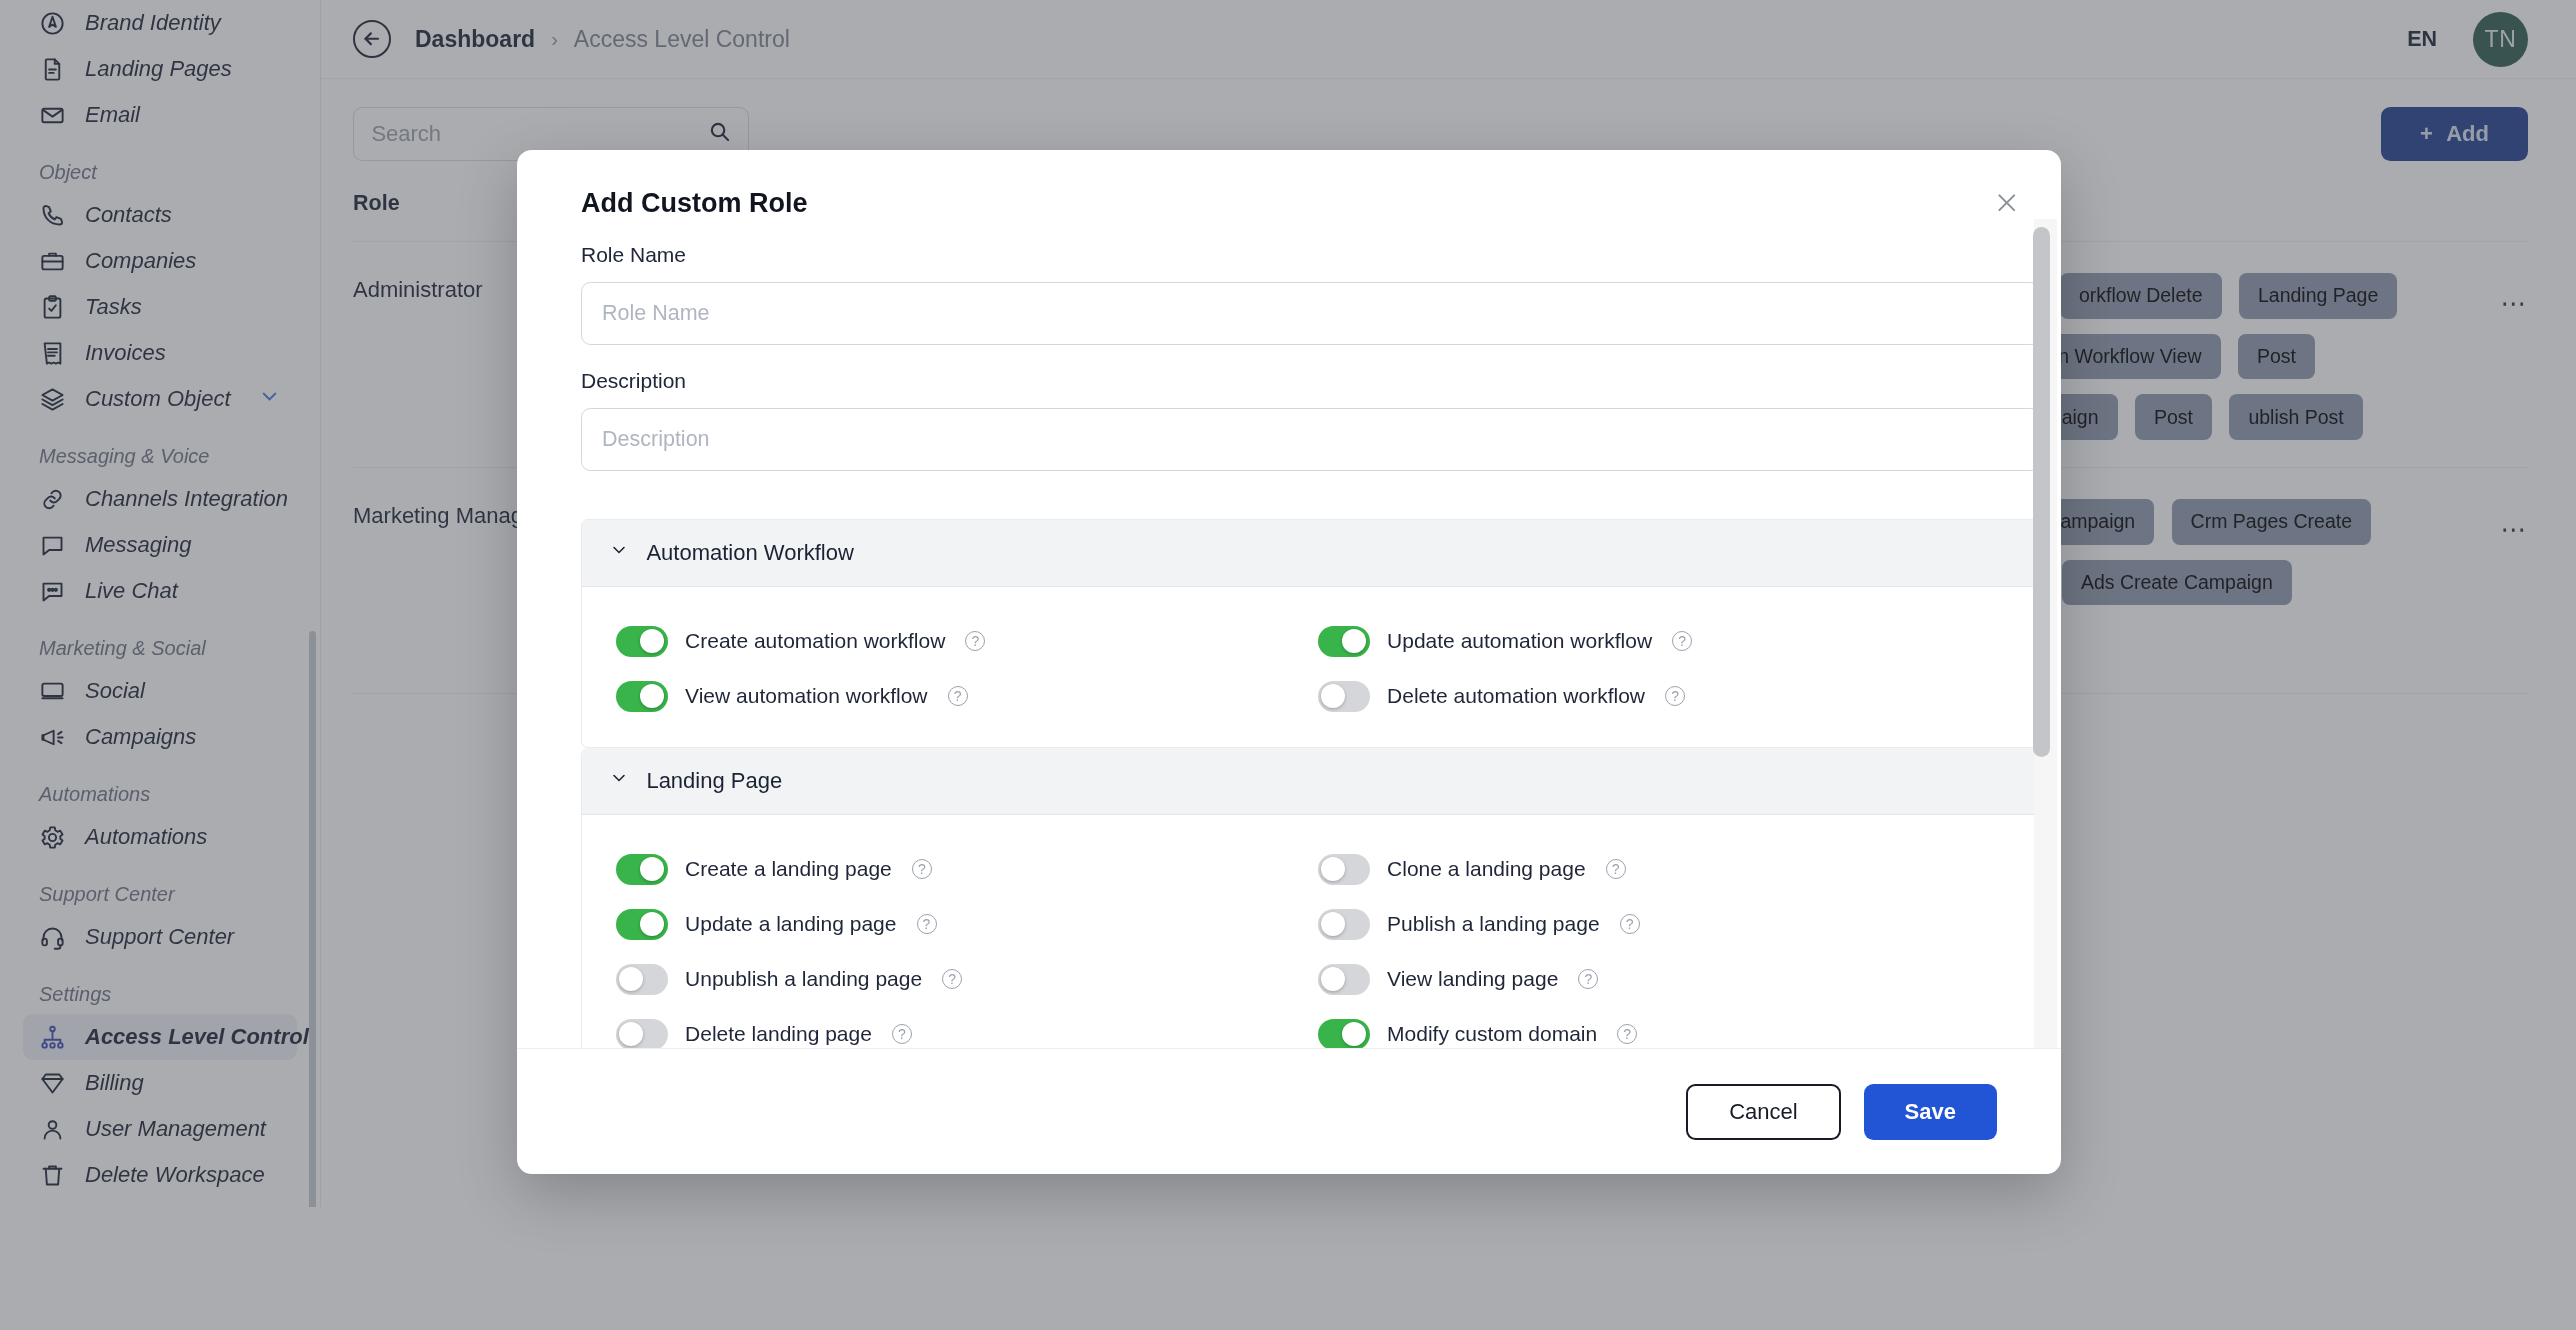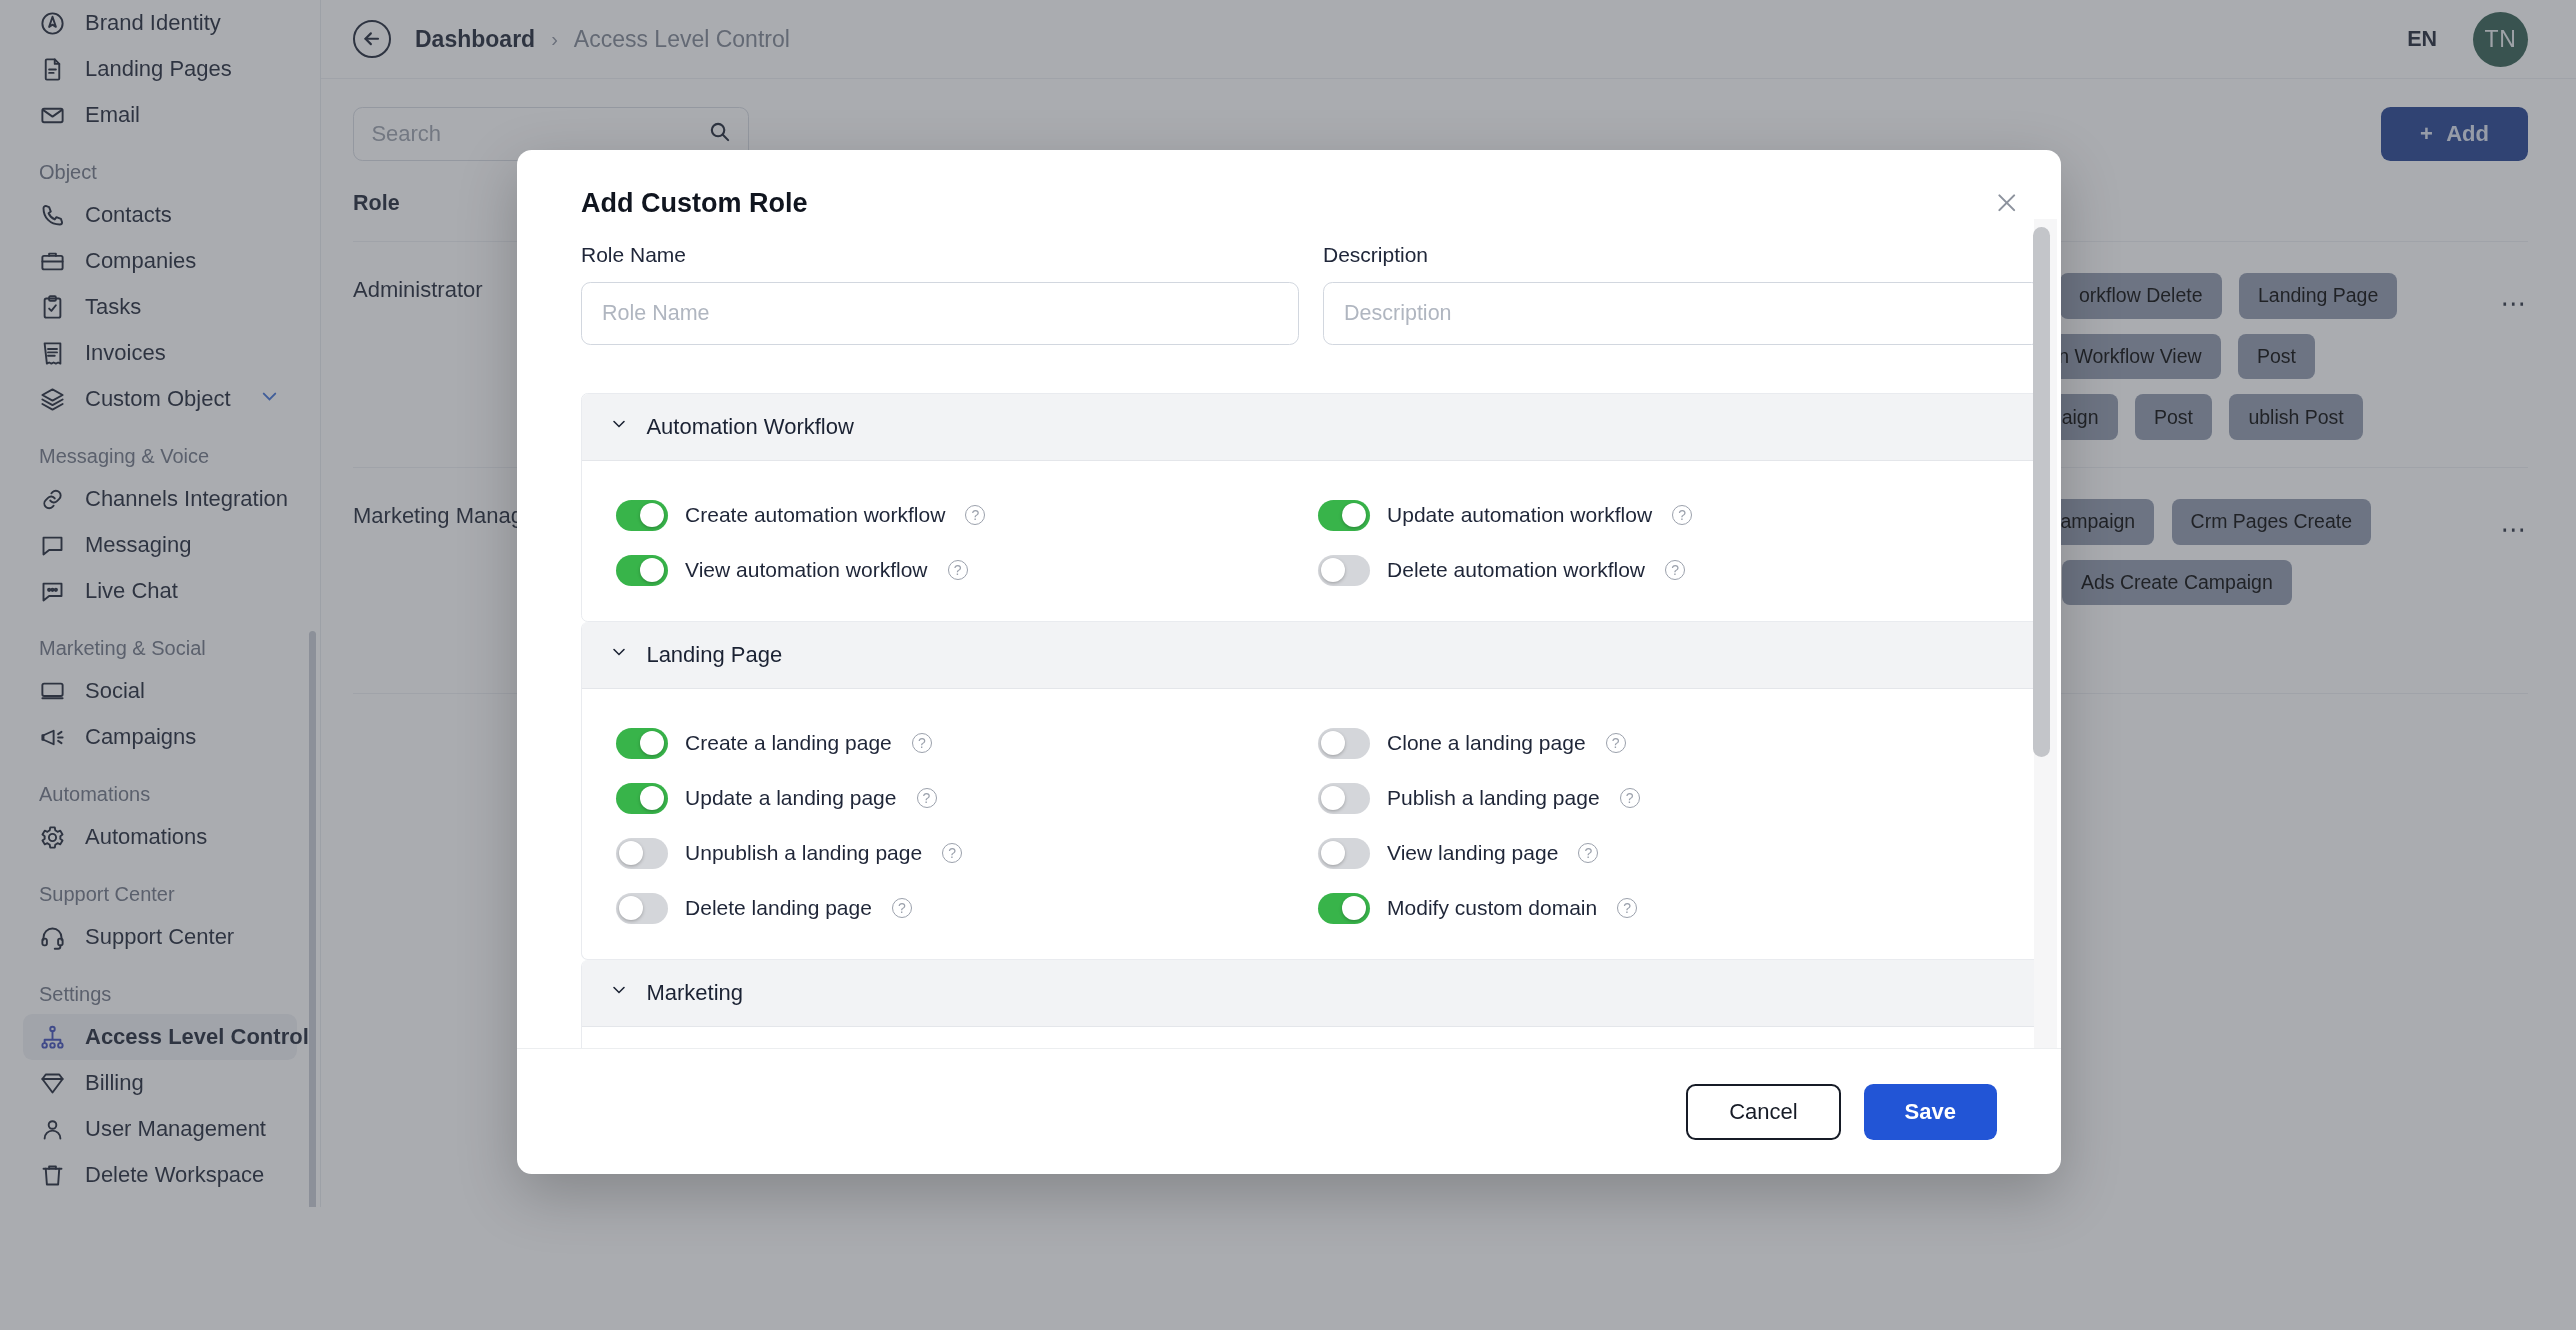--- a/index.html
+++ b/index.html
@@ -10,21 +10,21 @@
   }
   #app { position: relative; width: 2576px; height: 1331px; }
 
   
   #bg { position: absolute; inset: 0; display: flex; background: #ffffff; }
 
   
   .sidebar {
     width: 321px; height: 1207px; background: #ffffff;
     border-right: 1.3px solid #e8eaee; padding: 0 23px;
-    overflow: hidden; position: relative; flex: none;
+    overflow: hidden; position: relative; flex: none; font-style: italic;
   }
   .nav-item {
     display: flex; align-items: center; gap: 19px;
     height: 46px; padding: 0 16px; border-radius: 9.4px;
     color: #1b2233; font-size: 22px; white-space: nowrap;
   }
   .nav-item.active { background: #eef0f4; font-weight: bold; }
   .nav-item .ic { width: 27px; height: 27px; flex: none; display: block; }
   .nav-item.active .ic { color: #3c4ab8; }
   .nav-group {
@@ -95,21 +95,21 @@
   .modal {
     position: absolute; left: 517px; top: 150px; width: 1544px; height: 1024px;
     background: #ffffff; border-radius: 14.8px; z-index: 20;
     box-shadow: 0 20px 60px rgba(0,0,0,0.22); display: flex; flex-direction: column;
   }
   .modal-head { padding: 38px 40px 0 64px; display: flex; align-items: flex-start; }
   .modal-title { font-size: 27px; font-weight: bold; color: #10151f; }
   .modal-close { margin-left: auto; color: #8d939e; width: 29.5px; height: 29.5px; }
 
   .modal-body { flex: 1; overflow: hidden; padding: 0 20px 0 64px; position: relative; }
-  .field-row { display: flex; gap: 24px; padding-top: 24px; }
+  .field-row { display: flex; gap: 24px; padding-top: 24px; flex-direction: column; }
   .field { flex: 1; }
   .field label { display: block; font-size: 21px; color: #20273a; margin-bottom: 14.8px; }
   .field .inp {
     height: 63px; border: 1.3px solid #d2d7df; border-radius: 9.4px;
     display: flex; align-items: center; padding: 0 20px; font-size: 21.5px; color: #b0b6c0;
   }
 
   .sect { margin-top: 48px; border: 1.3px solid #e9ebef; border-radius: 6.7px; overflow: hidden; }
   .sect + .sect { margin-top: 0; border-top: none; }
   .sect-head {

